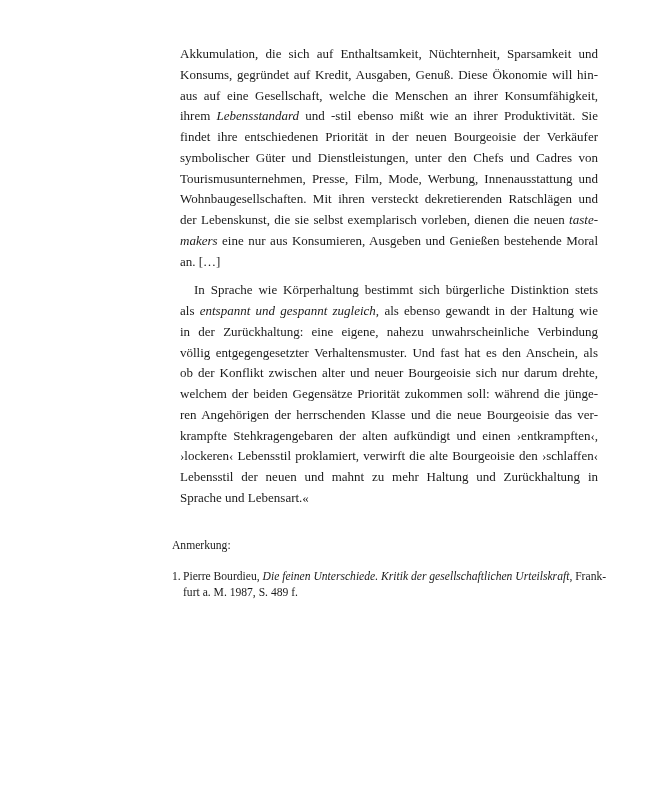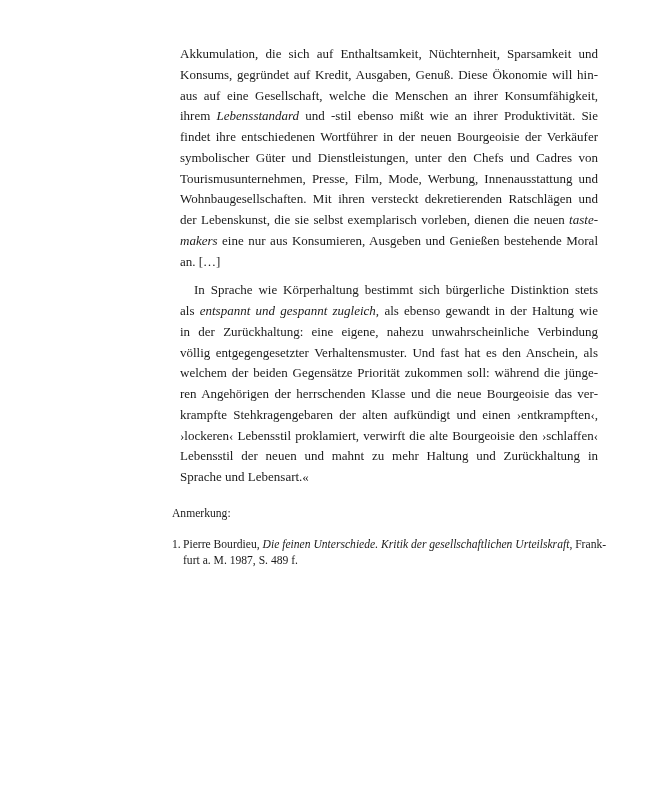--- a/index.html
+++ b/index.html
@@ -36,21 +36,21 @@
     overflow: visible;
     height: 20.75px;
   }
   .line.last {
     text-align-last: left;
   }
   .line.indent {
     text-indent: 14px;
   }
   .notes-heading {
-    margin-top: 18px;
+    margin-top: 29px;
     font-size: 11.6px;
     line-height: 16px;
   }
   .footnote {
     margin-top: 15px;
     font-size: 11.6px;
     line-height: 16px;
     position: relative;
     padding-left: 11px;
   }
@@ -73,33 +73,34 @@
 </head>
 <body>
 
 <div class="page">
   <div id="body-text">
       <div class="para">
         <span class="line"><span>Akkumulation, die sich auf Enthaltsamkeit, Nüchternheit, Sparsamkeit und</span></span>
         <span class="line"><span>Konsums, gegründet auf Kredit, Ausgaben, Genuß. Diese Ökonomie will hin-</span></span>
         <span class="line"><span>aus auf eine Gesellschaft, welche die Menschen an ihrer Konsumfähigkeit,</span></span>
         <span class="line"><span>ihrem </span><em>Lebensstandard</em><span> und -stil ebenso mißt wie an ihrer Produktivität. Sie</span></span>
-        <span class="line"><span>findet ihre entschiedenen Wortführer in der neuen Bourgeoisie der Verkäufer</span></span>
+        <span class="line"><span>findet ihre entschiedenen Priorität in der neuen Bourgeoisie der Verkäufer</span></span>
         <span class="line"><span>symbolischer Güter und Dienstleistungen, unter den Chefs und Cadres von</span></span>
         <span class="line"><span>Tourismusunternehmen, Presse, Film, Mode, Werbung, Innenausstattung und</span></span>
         <span class="line"><span>Wohnbaugesellschaften. Mit ihren versteckt dekretierenden Ratschlägen und</span></span>
         <span class="line"><span>der Lebenskunst, die sie selbst exemplarisch vorleben, dienen die neuen </span><em>taste-</em></span>
         <span class="line"><em>makers</em><span> eine nur aus Konsumieren, Ausgeben und Genießen bestehende Moral</span></span>
         <span class="line last"><span>an. […]</span></span>
       </div>
       <div class="para">
         <span class="line indent"><span>In Sprache wie Körperhaltung bestimmt sich bürgerliche Distinktion stets</span></span>
         <span class="line"><span>als </span><em>entspannt und gespannt zugleich</em><span>, als ebenso gewandt in der Haltung wie</span></span>
         <span class="line"><span>in der Zurückhaltung: eine eigene, nahezu unwahrscheinliche Verbindung</span></span>
         <span class="line"><span>völlig entgegengesetzter Verhaltensmuster. Und fast hat es den Anschein, als</span></span>
+        <span class="line"><span>ob der Konflikt zwischen alter und neuer Bourgeoisie sich nur darum drehte,</span></span>
         <span class="line"><span>welchem der beiden Gegensätze Priorität zukommen soll: während die jünge-</span></span>
         <span class="line"><span>ren Angehörigen der herrschenden Klasse und die neue Bourgeoisie das ver-</span></span>
         <span class="line"><span>krampfte Stehkragengebaren der alten aufkündigt und einen ›entkrampften‹,</span></span>
         <span class="line"><span>›lockeren‹ Lebensstil proklamiert, verwirft die alte Bourgeoisie den ›schlaffen‹</span></span>
         <span class="line"><span>Lebensstil der neuen und mahnt zu mehr Haltung und Zurückhaltung in</span></span>
         <span class="line last"><span>Sprache und Lebensart.«</span></span>
       </div>
     </div>
   <div class="notes-heading">Anmerkung:</div>
   <div id="footnotes">

